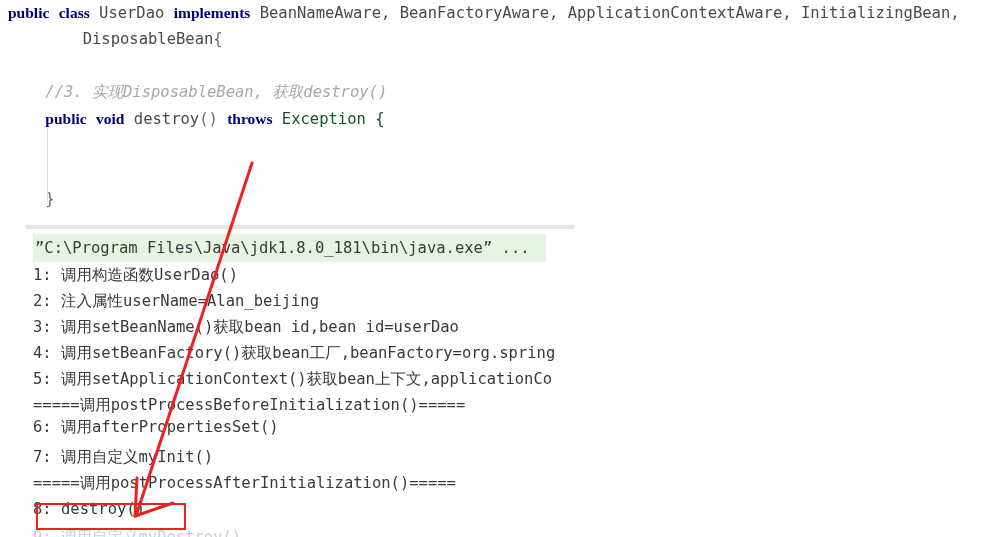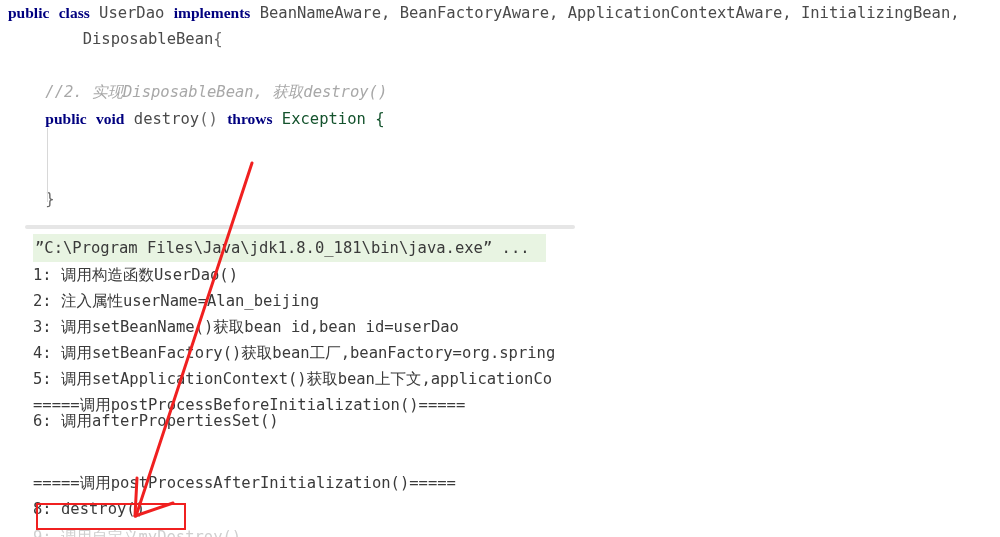--- a/index.html
+++ b/index.html
@@ -128,39 +128,40 @@
     pointer-events: none;
   }
 </style>
 </head>
 <body>
 
 <div id="editor">
 
   <div class="code-line ln1"><span class="kw">public</span><span class="plain"> </span><span class="kw">class</span><span class="plain"> </span><span class="type">UserDao</span><span class="plain"> </span><span class="kw">implements</span><span class="plain"> </span><span class="type">BeanNameAware, BeanFactoryAware, ApplicationContextAware, InitializingBean,</span></div>
   <div class="code-line ln2"><span class="type">        DisposableBean</span><span class="punct">{</span></div>
-  <div class="code-line ln3"><span class="cmt">    //2. 实现DisposableBean, 获取destroy()</span></div>
+  <div class="code-line ln3"><span class="cmt">    //3. 实现DisposableBean, 获取destroy()</span></div>
   <div class="code-line ln4"><span class="plain">    </span><span class="kw">public</span><span class="plain"> </span><span class="kw">void</span><span class="plain"> </span><span class="plain">destroy</span><span class="punct">()</span><span class="plain"> </span><span class="kw">throws</span><span class="plain"> </span><span class="dim">Exception</span><span class="plain"> </span><span class="dim">{</span></div>
   <div class="code-line ln7"><span class="punct">    }</span></div>
 
   <div id="indent-guide"></div>
 </div>
 
 <div id="pane-divider" style="background: rgb(230, 230, 230);"></div>
 
 <div id="console">
   <div class="con-line con-header" style="top: 2px; background: rgb(232, 244, 226);">”C:\Program Files\Java\jdk1.8.0_181\bin\java.exe” ...</div>
 
   <div class="con-line cut" style="top:30px;">1: 调用构造函数UserDao()</div>
   <div class="con-line cut" style="top:56px;">2: 注入属性userName=Alan_beijing</div>
   <div class="con-line cut" style="top:82px;">3: 调用setBeanName()获取bean id,bean id=userDao</div>
   <div class="con-line cut" style="top:108px;">4: 调用setBeanFactory()获取bean工厂,beanFactory=org.spring</div>
   <div class="con-line cut" style="top:134px;">5: 调用setApplicationContext()获取bean上下文,applicationCo</div>
   <div class="con-line cut" style="top:160px;">=====调用postProcessBeforeInitialization()=====</div>
-  <div class="con-line cut" style="top:176px;">6: 调用afterPropertiesSet()</div>
+  <div class="con-line cut" style="top:182px;">6: 调用afterPropertiesSet()</div>
+  <div class="con-line cut" style="top:212px;">7: 调用自定义myInit()</div>
   <div class="con-line cut" style="top:238px;">=====调用postProcessAfterInitialization()=====</div>
   <div class="con-line cut" style="top:264px;">8: destroy()</div>
   <div class="con-line cut faded" style="top:292px;">9: 调用自定义myDestroy()</div>
 </div>
 
 <div id="red-box" style="border-color: rgb(240, 32, 32);"></div>
 
 <svg id="arrow-svg" viewBox="0 0 1000 537">
   <line x1="252" y1="163" x2="136" y2="516" stroke="#f02020" stroke-width="3" stroke-linecap="round"></line>
   <line x1="137" y1="478" x2="135" y2="516" stroke="#f02020" stroke-width="3" stroke-linecap="round"></line>

